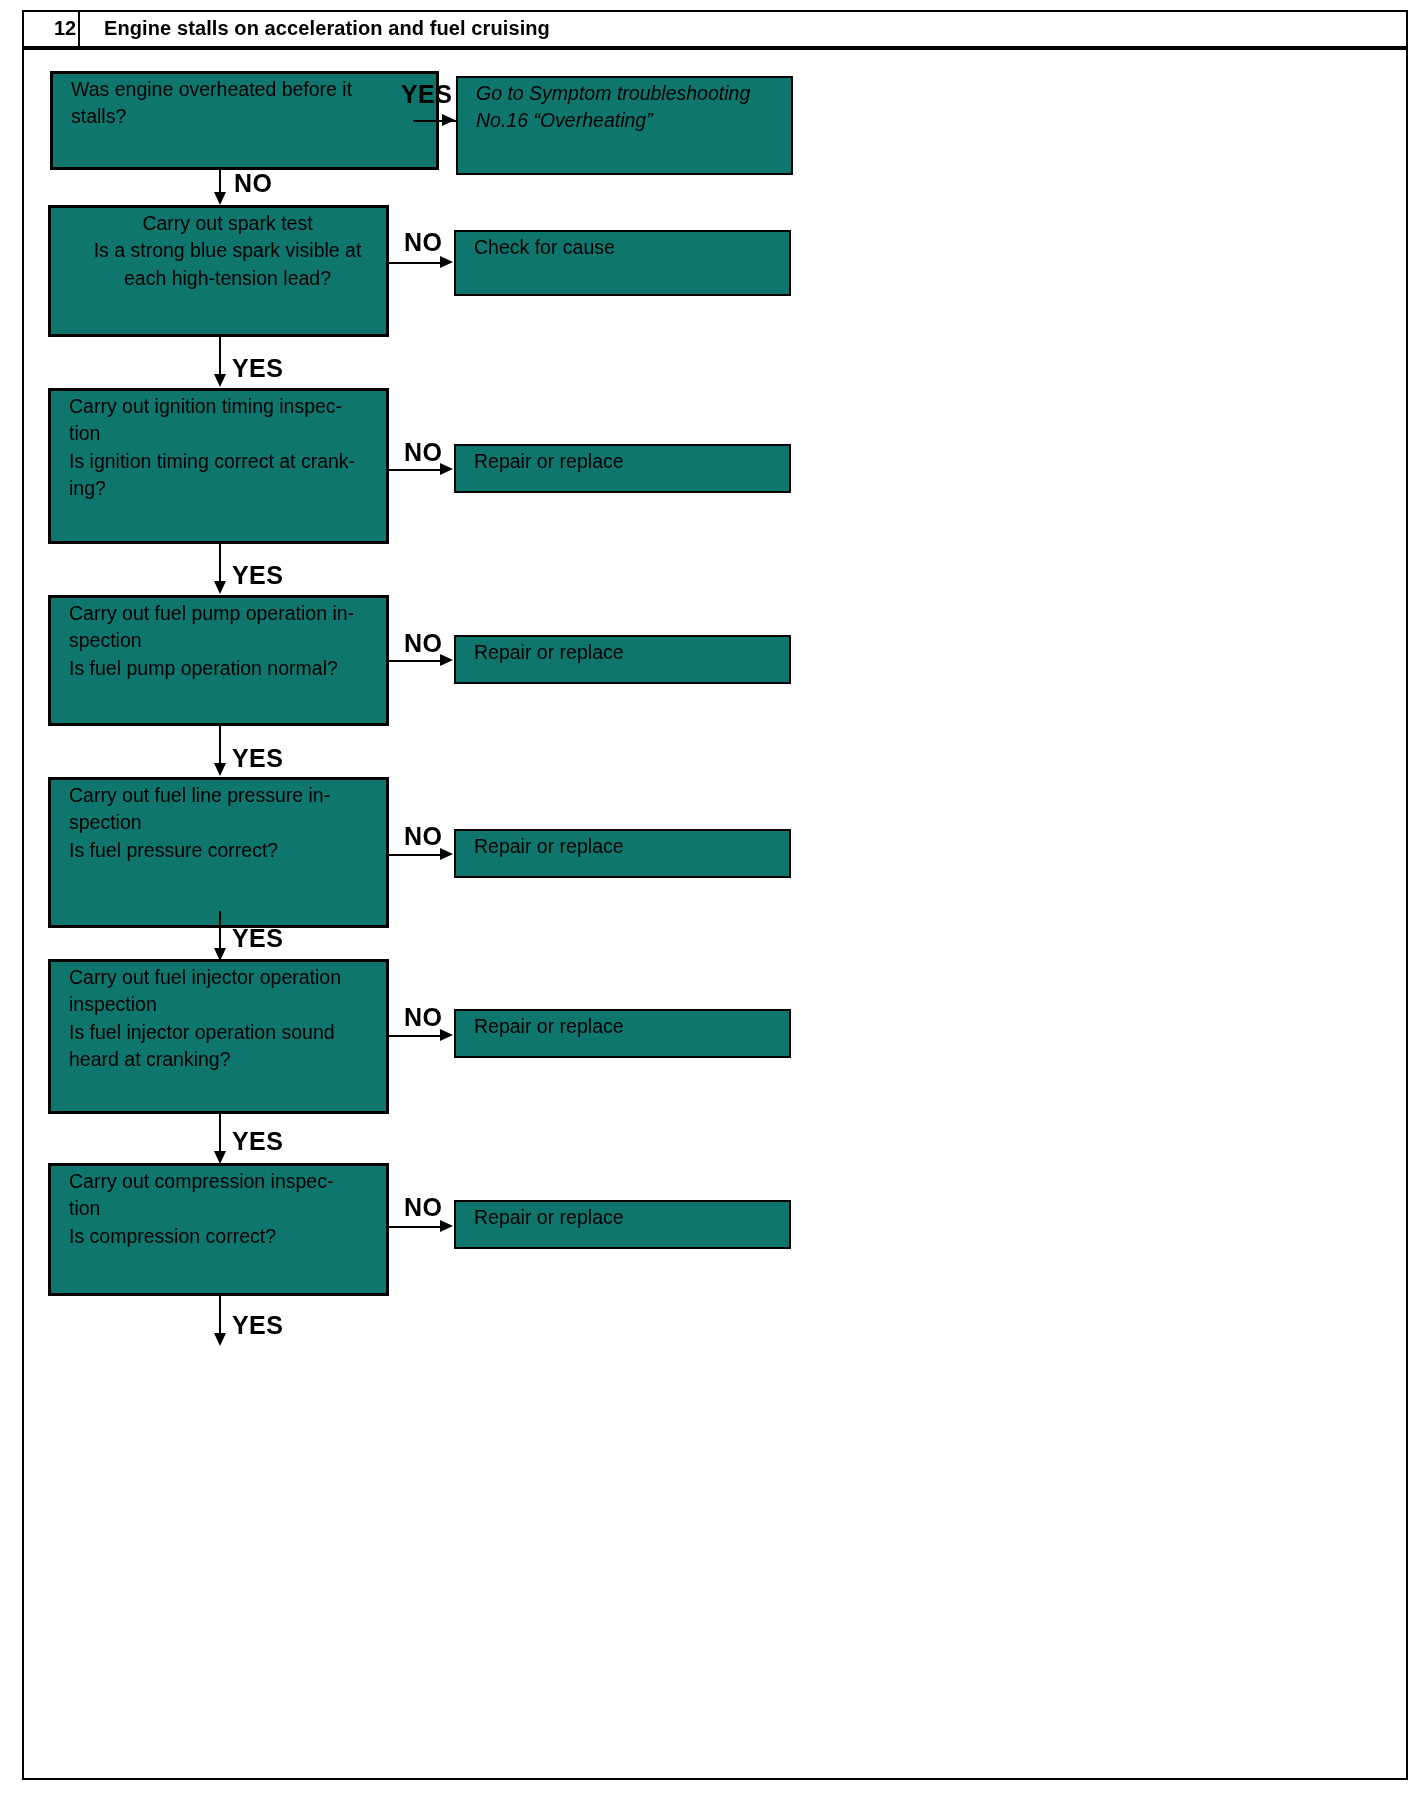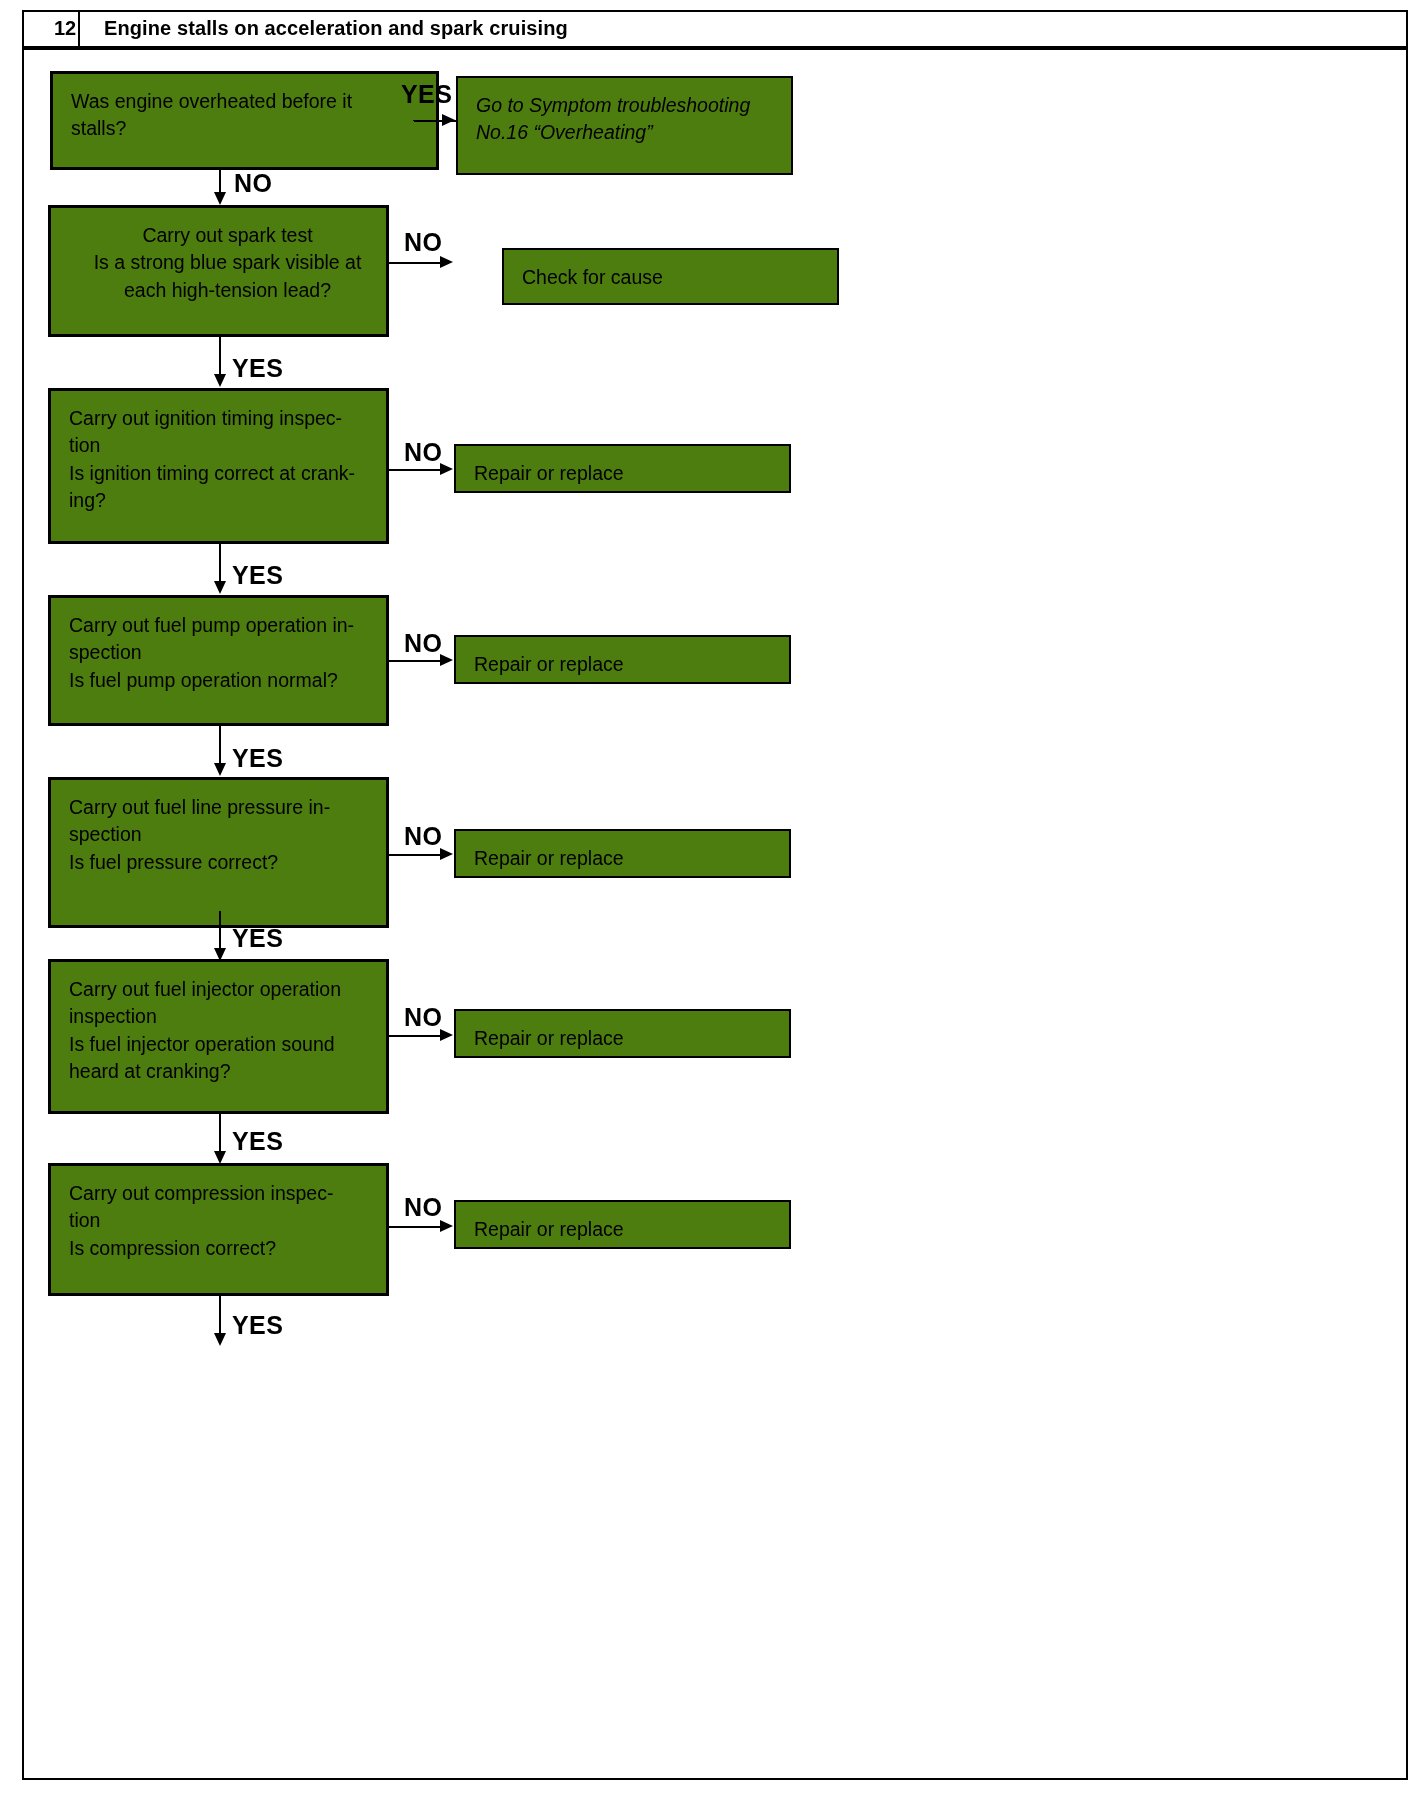--- a/index.html
+++ b/index.html
@@ -55,23 +55,23 @@
 
   
   .flow {
     position: absolute;
     left: 0; top: 0;
     width: 1424px; height: 1794px;
   }
 
   .node {
     position: absolute;
-    background: #4d7c0f;
+    background: #0f766e;
     border: 3px solid #000;
-    padding: 14px 0 0 18px;
+    padding: 2px 0 0 18px;
     font-size: 19.5px;
     line-height: 1.40;
     white-space: pre-line;
   }
   .node.thin { border-width: 2px; }
 
   .node.justify {
     padding-right: 14px;
   }
 
@@ -107,21 +107,21 @@
     letter-spacing: 0.4px;
   }
 </style>
 </head>
 <body>
 
 <div class="page-frame"></div>
 
 <div class="header-bar">
   <div class="header-num">12</div>
-  <div class="header-title">Engine stalls on acceleration and spark cruising</div>
+  <div class="header-title">Engine stalls on acceleration and fuel cruising</div>
 </div>
 
 <div class="flow">
 
   <div class="node" style="left:50px; top:71px; width:389px; height:99px;">Was engine overheated before it
 stalls?</div>
 
   <div class="hline" style="left:414px; top:120px; width:45px;"></div>
   <div class="vline" style="left:413px; top:120px; height:1px;"></div>
   <div class="arrow-right" style="left:442px; top:114px;"></div>
@@ -135,21 +135,21 @@
   <div class="edge-label" style="left:234px; top:169px;">NO</div>
 
   <div class="node" style="left:48px; top:205px; width:341px; height:132px;text-align:center;">Carry out spark test
 Is a strong blue spark visible at
 each high-tension lead?</div>
 
   <div class="hline" style="left:389px; top:262px; width:55px;"></div>
   <div class="arrow-right" style="left:440px; top:256px;"></div>
   <div class="edge-label" style="left:404px; top:228px;">NO</div>
 
-  <div class="node thin" style="left:454px; top:248px; width:337px; height:57px;margin-left:48px;">Check for cause</div>
+  <div class="node thin" style="left:454px; top:230px; width:337px; height:66px;">Check for cause</div>
 
   <div class="vline" style="left:219px; top:337px; height:40px;"></div>
   <div class="arrow-down" style="left:214px; top:374px;"></div>
   <div class="edge-label" style="left:232px; top:354px;">YES</div>
 
   <div class="node" style="left:48px; top:388px; width:341px; height:156px;">Carry out ignition timing inspec-
 tion
 Is ignition timing correct at crank-
 ing?</div>
 

